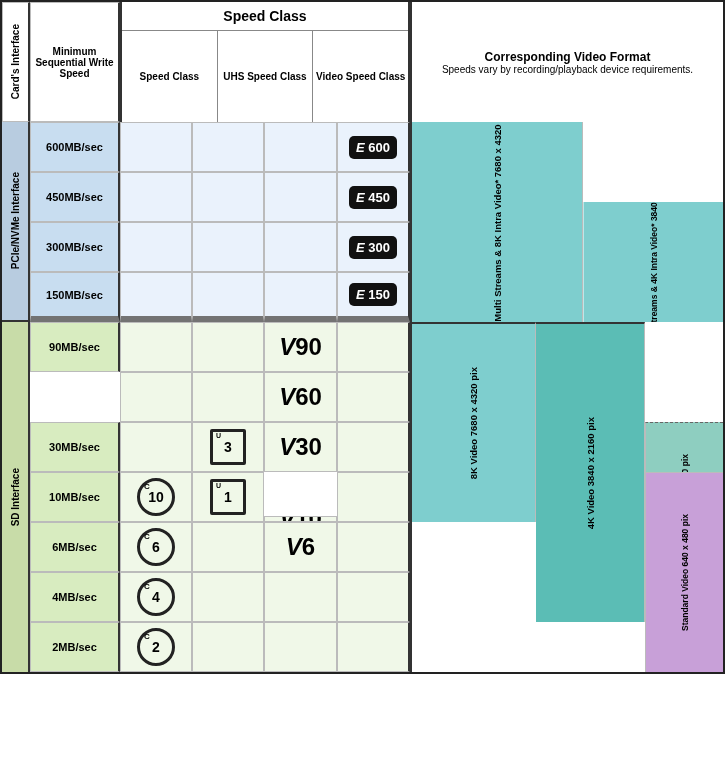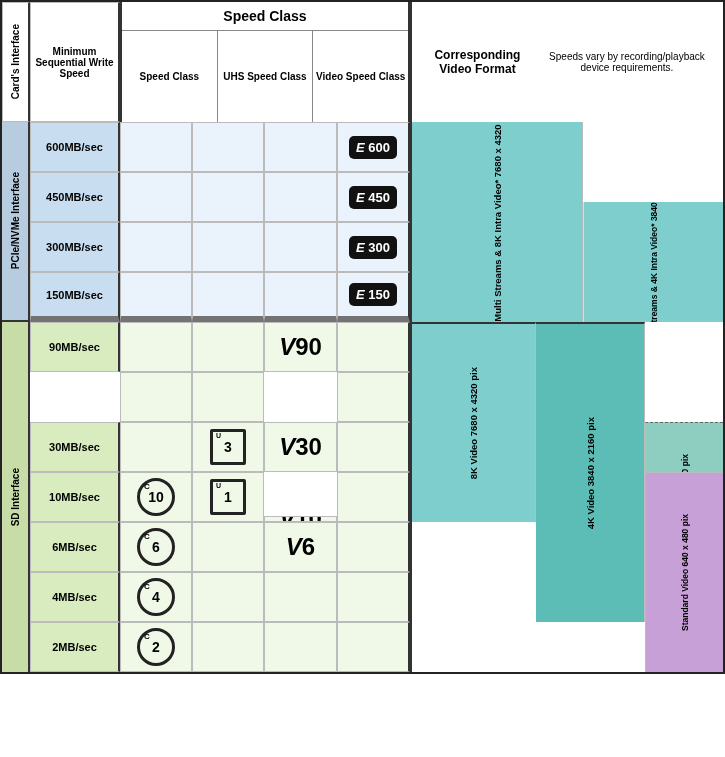--- a/index.html
+++ b/index.html
@@ -262,21 +262,21 @@
 
   <div class="speed-class-header" style="border-top:0;border-bottom:0;">
     <div class="speed-class-title-bar">Speed Class</div>
     <div class="speed-class-sub-headers">
       <div class="sc-sub">Speed Class</div>
       <div class="sc-sub">UHS Speed Class</div>
       <div class="sc-sub">Video Speed Class</div>
     </div>
   </div>
 
-  <div class="vf-header" style="flex-direction:row; gap:0;align-items:center;">
+  <div class="vf-header" style="flex-direction:column; gap:0;align-items:center;">
     <span style="font-weight:bold;font-size:12px;">Corresponding Video Format</span>
     <span style="font-size:10px;font-weight:normal;">Speeds vary by recording/playback device requirements.</span>
   </div>
 
   <div class="iface-pcie">
     <span class="rotated-text" style="font-size:10px;">PCIe/NVMe Interface</span>
   </div>
 
   <div class="iface-sd">
     <span class="rotated-text" style="font-size:10px;">SD Interface</span>
@@ -327,20 +327,23 @@
   </div>
   <div class="g-cell sd-bg" style="grid-column:3;grid-row:6;"></div>
   <div class="g-cell sd-bg" style="grid-column:4;grid-row:6;"></div>
   <div class="g-cell sd-bg" style="grid-column:5;grid-row:6;">
     <span class="v-speed-text"><span class="vi">V</span>90</span>
   </div>
   <div class="g-cell sd-bg col6" style="grid-column:6;grid-row:6;"></div>
 
   <div class="g-cell sd-bg" style="grid-column:3;grid-row:7;"></div>
   <div class="g-cell sd-bg" style="grid-column:4;grid-row:7;"></div>
+  <div class="g-cell sd-bg" style="grid-column:5;grid-row:7;">
+    <span class="v-speed-text"><span class="vi">V</span>60</span>
+  </div>
   <div class="g-cell sd-bg col6" style="grid-column:6;grid-row:7;"></div>
 
   <div class="g-cell ws-cell ws-sd" style="grid-column:2;grid-row:8;">
     <span>30MB/sec</span>
   </div>
   <div class="g-cell sd-bg" style="grid-column:3;grid-row:8;"></div>
   <div class="g-cell sd-bg" style="grid-column:4;grid-row:8;">
     <div class="uhs-sq">3</div>
   </div>
   <div class="g-cell sd-bg" style="grid-column:5;grid-row:8;">

